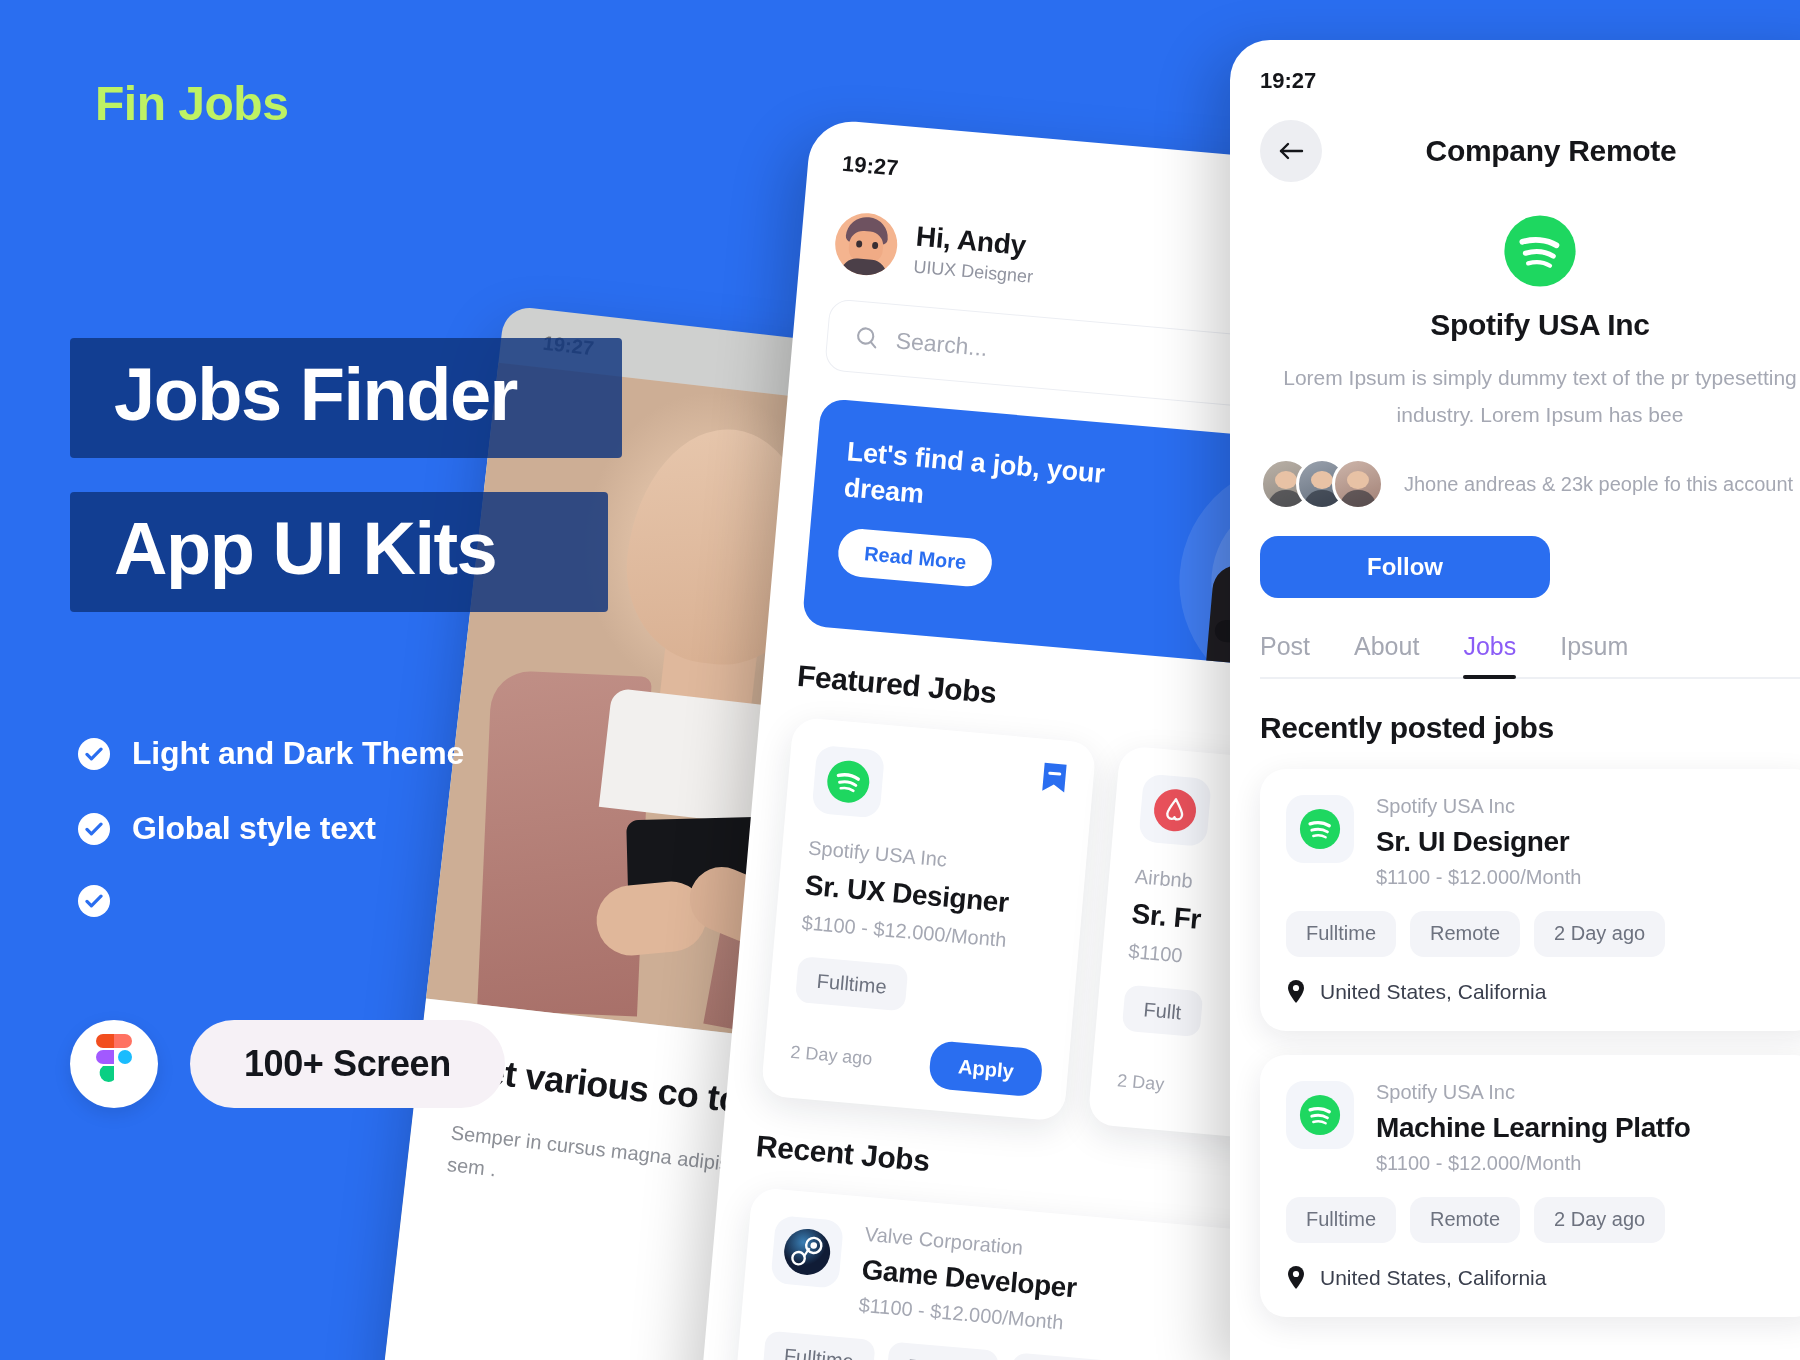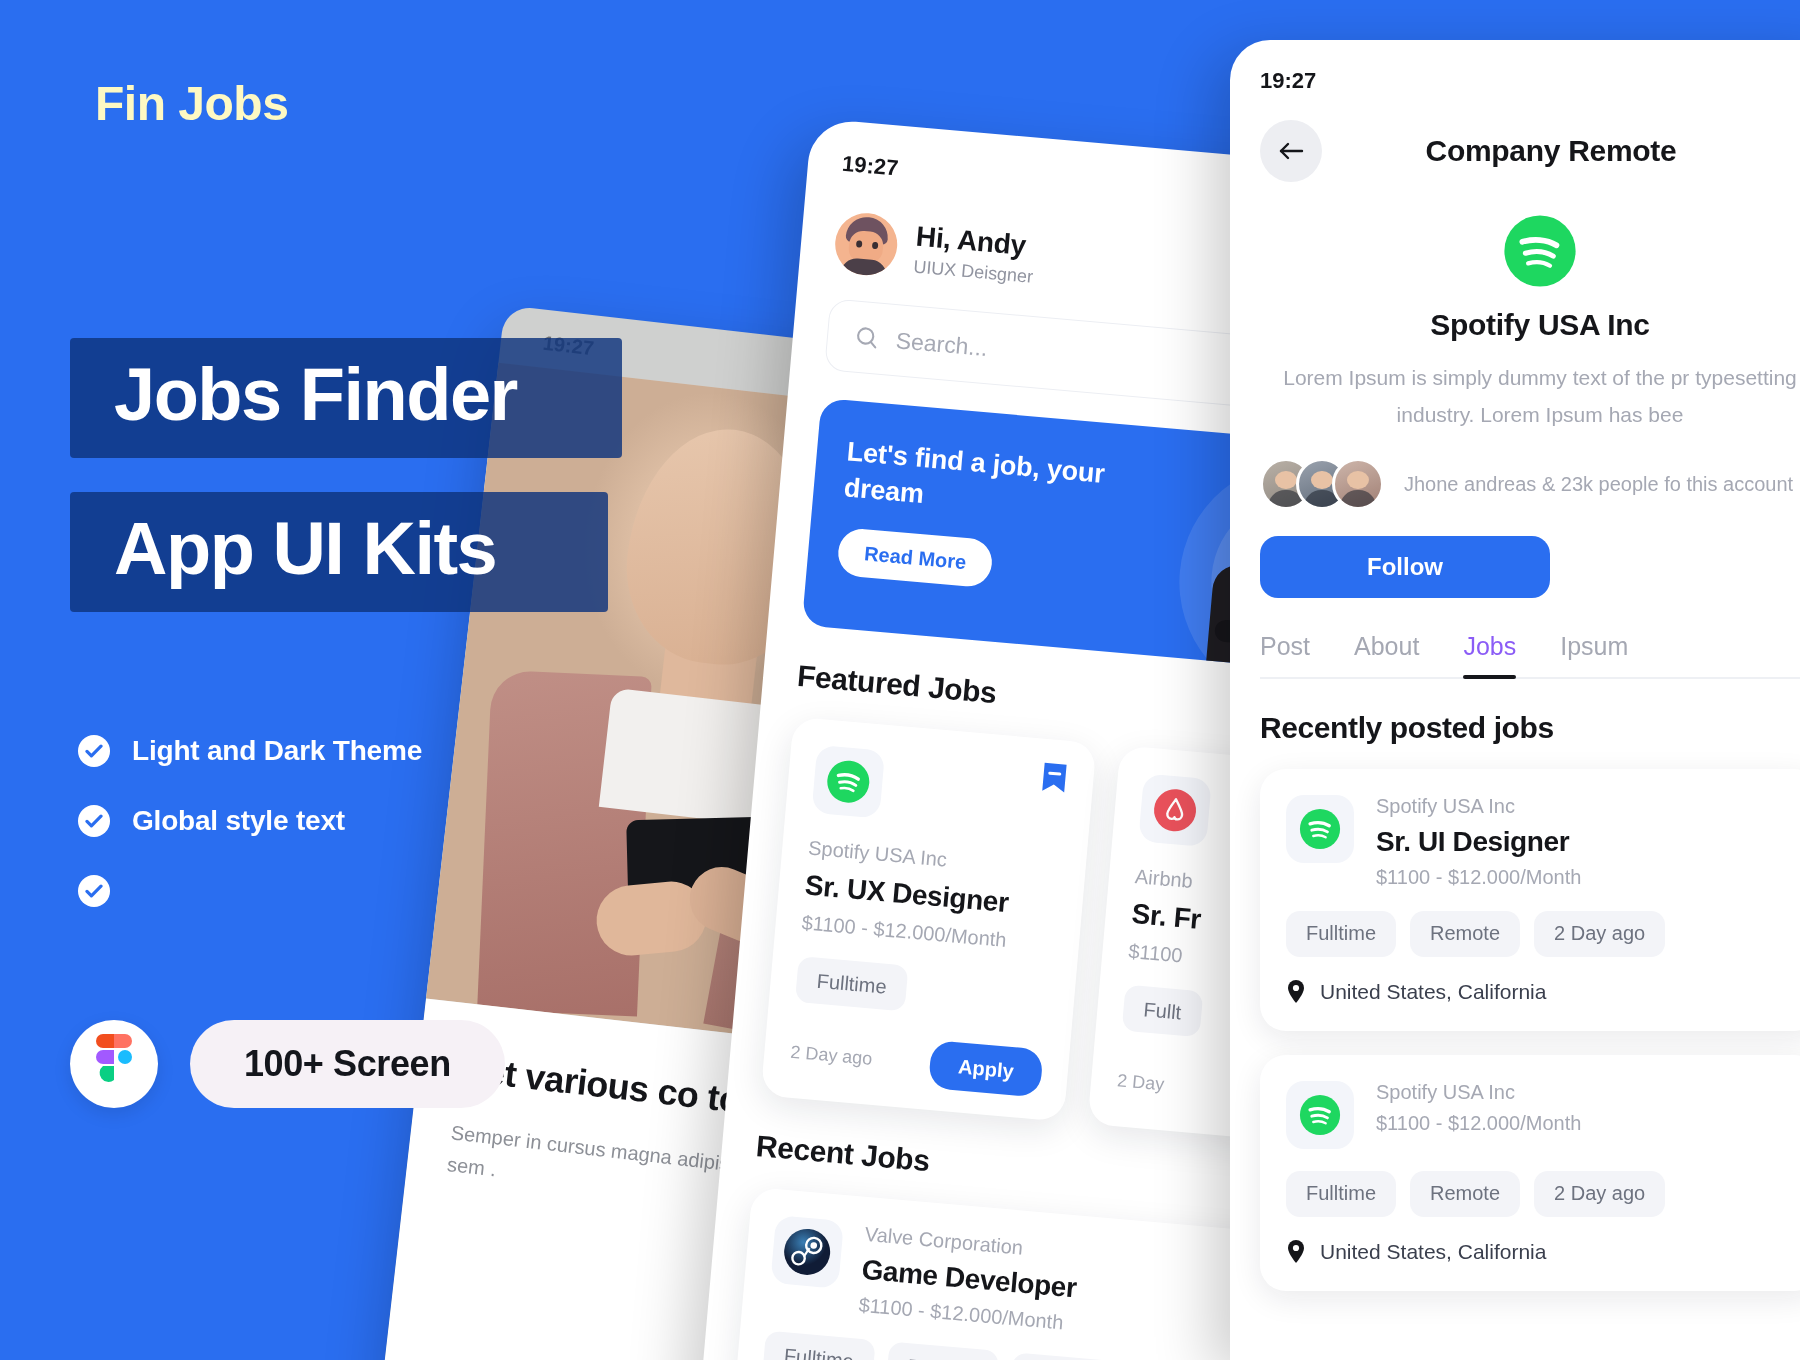--- a/index.html
+++ b/index.html
@@ -8,21 +8,21 @@
     font-family: "Liberation Sans", sans-serif;
     background: #2a6ef0;
     position: relative;
   }
 
   
   .promo { position: absolute; left: 0; top: 0; width: 760px; height: 1360px; z-index: 40; }
 
   .brand {
     position: absolute; left: 95px; top: 76px;
-    font-size: 48px; font-weight: 700; color: #fef9c3; letter-spacing: -0.5px;
+    font-size: 48px; font-weight: 700; color: #bef264; letter-spacing: -0.5px;
   }
 
   .title-box {
     position: absolute;
     background: rgba(13, 51, 125, 0.82);
     border-radius: 4px;
     padding: 18px 40px 24px 44px;
     color: #fff;
   }
   .title-box .tline {
@@ -34,21 +34,21 @@
 
   .features { position: absolute; left: 78px; top: 735px; }
   .feature-row { display: flex; align-items: center; margin-bottom: 38px; }
   .check {
     width: 32px; height: 32px; border-radius: 50%;
     background: #ffffff; display: flex; align-items: center; justify-content: center;
     flex: none;
   }
   .check svg { display: block; }
   .feature-label {
-    margin-left: 22px; color: #ffffff; font-size: 28px; font-weight: 700;
+    margin-left: 22px; color: #ffffff; font-size: 32px; font-weight: 700;
     letter-spacing: -0.2px; white-space: nowrap;
   }
 
   .bottom-row { position: absolute; left: 70px; top: 1020px; display: flex; align-items: center; }
   .figma-badge {
     width: 88px; height: 88px; border-radius: 50%; background: #fff;
     display: flex; align-items: center; justify-content: center; flex: none;
     box-shadow: 0 6px 18px rgba(0,0,0,0.10);
   }
   .screen-pill {
@@ -528,20 +528,21 @@
       <div class="brand-tile">
         <svg width="44" height="44" viewBox="0 0 46 46">
           <circle cx="23" cy="23" r="21" fill="#1ed760"></circle>
           <path d="M12.6 17.6c6.6-2 14.3-1.5 20.1 2" stroke="#fff" stroke-width="3.4" fill="none" stroke-linecap="round"></path>
           <path d="M14.4 24.3c5.3-1.6 11.6-1.2 16.4 1.7" stroke="#fff" stroke-width="3" fill="none" stroke-linecap="round"></path>
           <path d="M16 30.3c4.2-1.2 9.1-0.9 12.9 1.4" stroke="#fff" stroke-width="2.5" fill="none" stroke-linecap="round"></path>
         </svg>
       </div>
       <div class="rc-meta">
         <div class="rc-company">Spotify USA Inc</div>
+        <div class="rc-role">Machine Learning Platfo</div>
         <div class="rc-salary">$1100 - $12.000/Month</div>
       </div>
     </div>
     <div class="rc-chips">
       <span class="chip">Fulltime</span>
       <span class="chip">Remote</span>
       <span class="chip">2 Day ago</span>
     </div>
     <div class="pd-loc">
       <svg width="20" height="26" viewBox="0 0 20 26">

